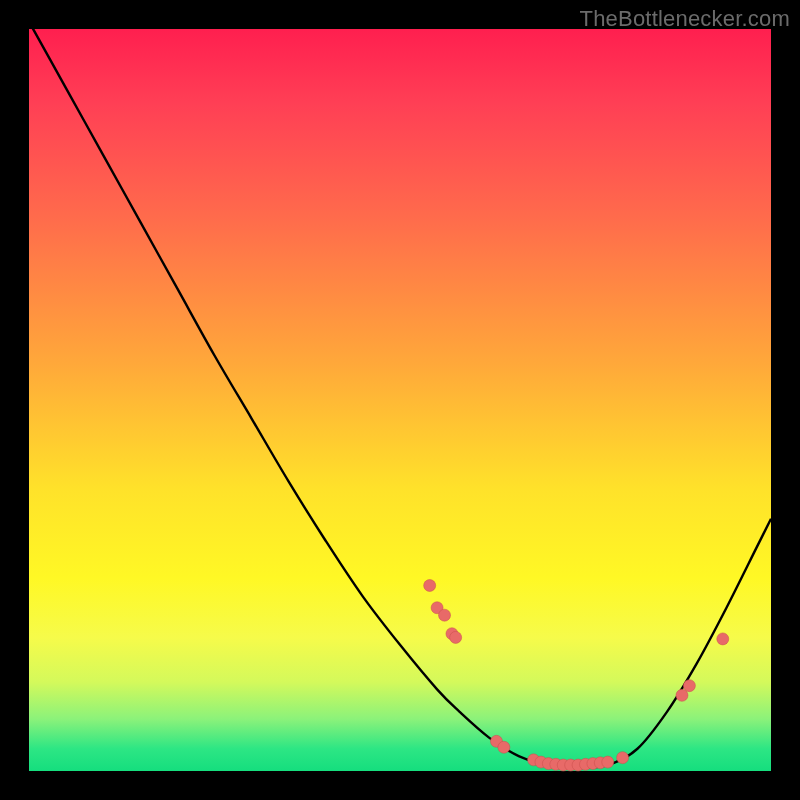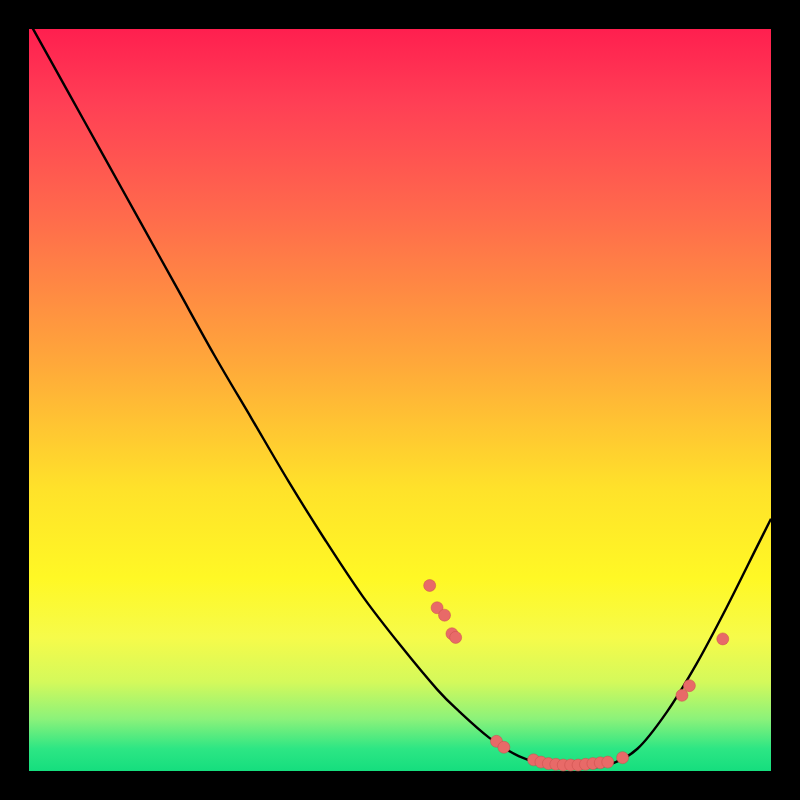--- a/index.html
+++ b/index.html
@@ -54,20 +54,21 @@
     top: 0;
     width: 742px;
     height: 742px;
     overflow: visible;
   }
 </style>
 </head>
 <body>
 
 <div class="canvas">
+  <div class="watermark">TheBottlenecker.com</div>
 
   <div class="plot-area">
     <svg class="curve" viewBox="0 0 742 742" preserveAspectRatio="none">
       <path id="curve-path" fill="none" stroke="#000000" stroke-width="2.4" d="M 0 -7.419999999999959 C 6.18 3.71, 24.73 37.10, 37.10 59.36 C 49.47 81.62, 61.83 103.88, 74.20 126.14 C 86.57 148.40, 98.93 170.66, 111.30 192.92 C 123.67 215.18, 136.03 237.44, 148.40 259.70 C 160.77 281.96, 173.13 304.84, 185.50 326.48 C 197.87 348.12, 210.23 368.53, 222.60 389.55 C 234.97 410.57, 247.33 432.22, 259.70 452.62 C 272.07 473.02, 284.43 492.81, 296.80 511.98 C 309.17 531.15, 321.53 550.32, 333.90 567.63 C 346.27 584.94, 358.63 600.40, 371.00 615.86 C 383.37 631.32, 398.21 649.25, 408.10 660.38 C 417.99 671.51, 421.70 674.60, 430.36 682.64 C 439.02 690.68, 450.15 701.19, 460.04 708.61 C 469.93 716.03, 479.83 722.58, 489.72 727.16 C 499.61 731.74, 509.51 734.21, 519.40 736.06 C 529.29 737.92, 539.19 738.29, 549.08 738.29 C 558.97 738.29, 568.87 739.16, 578.76 736.06 C 588.65 732.97, 598.55 728.64, 608.44 719.74 C 618.33 710.84, 628.23 696.86, 638.12 682.64 C 648.01 668.42, 657.91 651.72, 667.80 634.41 C 677.69 617.10, 687.59 597.93, 697.48 578.76 C 707.37 559.59, 719.74 534.24, 727.16 519.40 C 734.58 504.56, 739.53 494.67, 742.00 489.72"></path>
       <g id="markers-group">
           <circle cx="400.68" cy="556.50" r="6" fill="#e86a68" stroke="#c94f4d" stroke-width="0.5"></circle>
           <circle cx="408.10" cy="578.76" r="6" fill="#e86a68" stroke="#c94f4d" stroke-width="0.5"></circle>
           <circle cx="415.52" cy="586.18" r="6" fill="#e86a68" stroke="#c94f4d" stroke-width="0.5"></circle>
           <circle cx="422.94" cy="604.73" r="6" fill="#e86a68" stroke="#c94f4d" stroke-width="0.5"></circle>
           <circle cx="426.65" cy="608.44" r="6" fill="#e86a68" stroke="#c94f4d" stroke-width="0.5"></circle>

